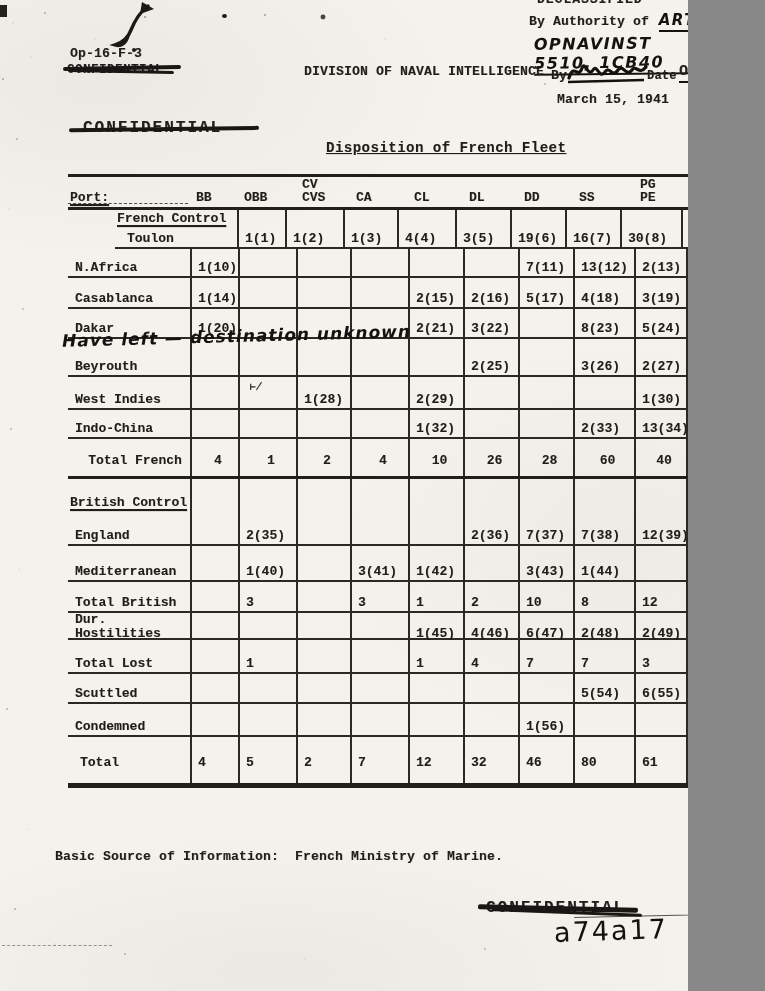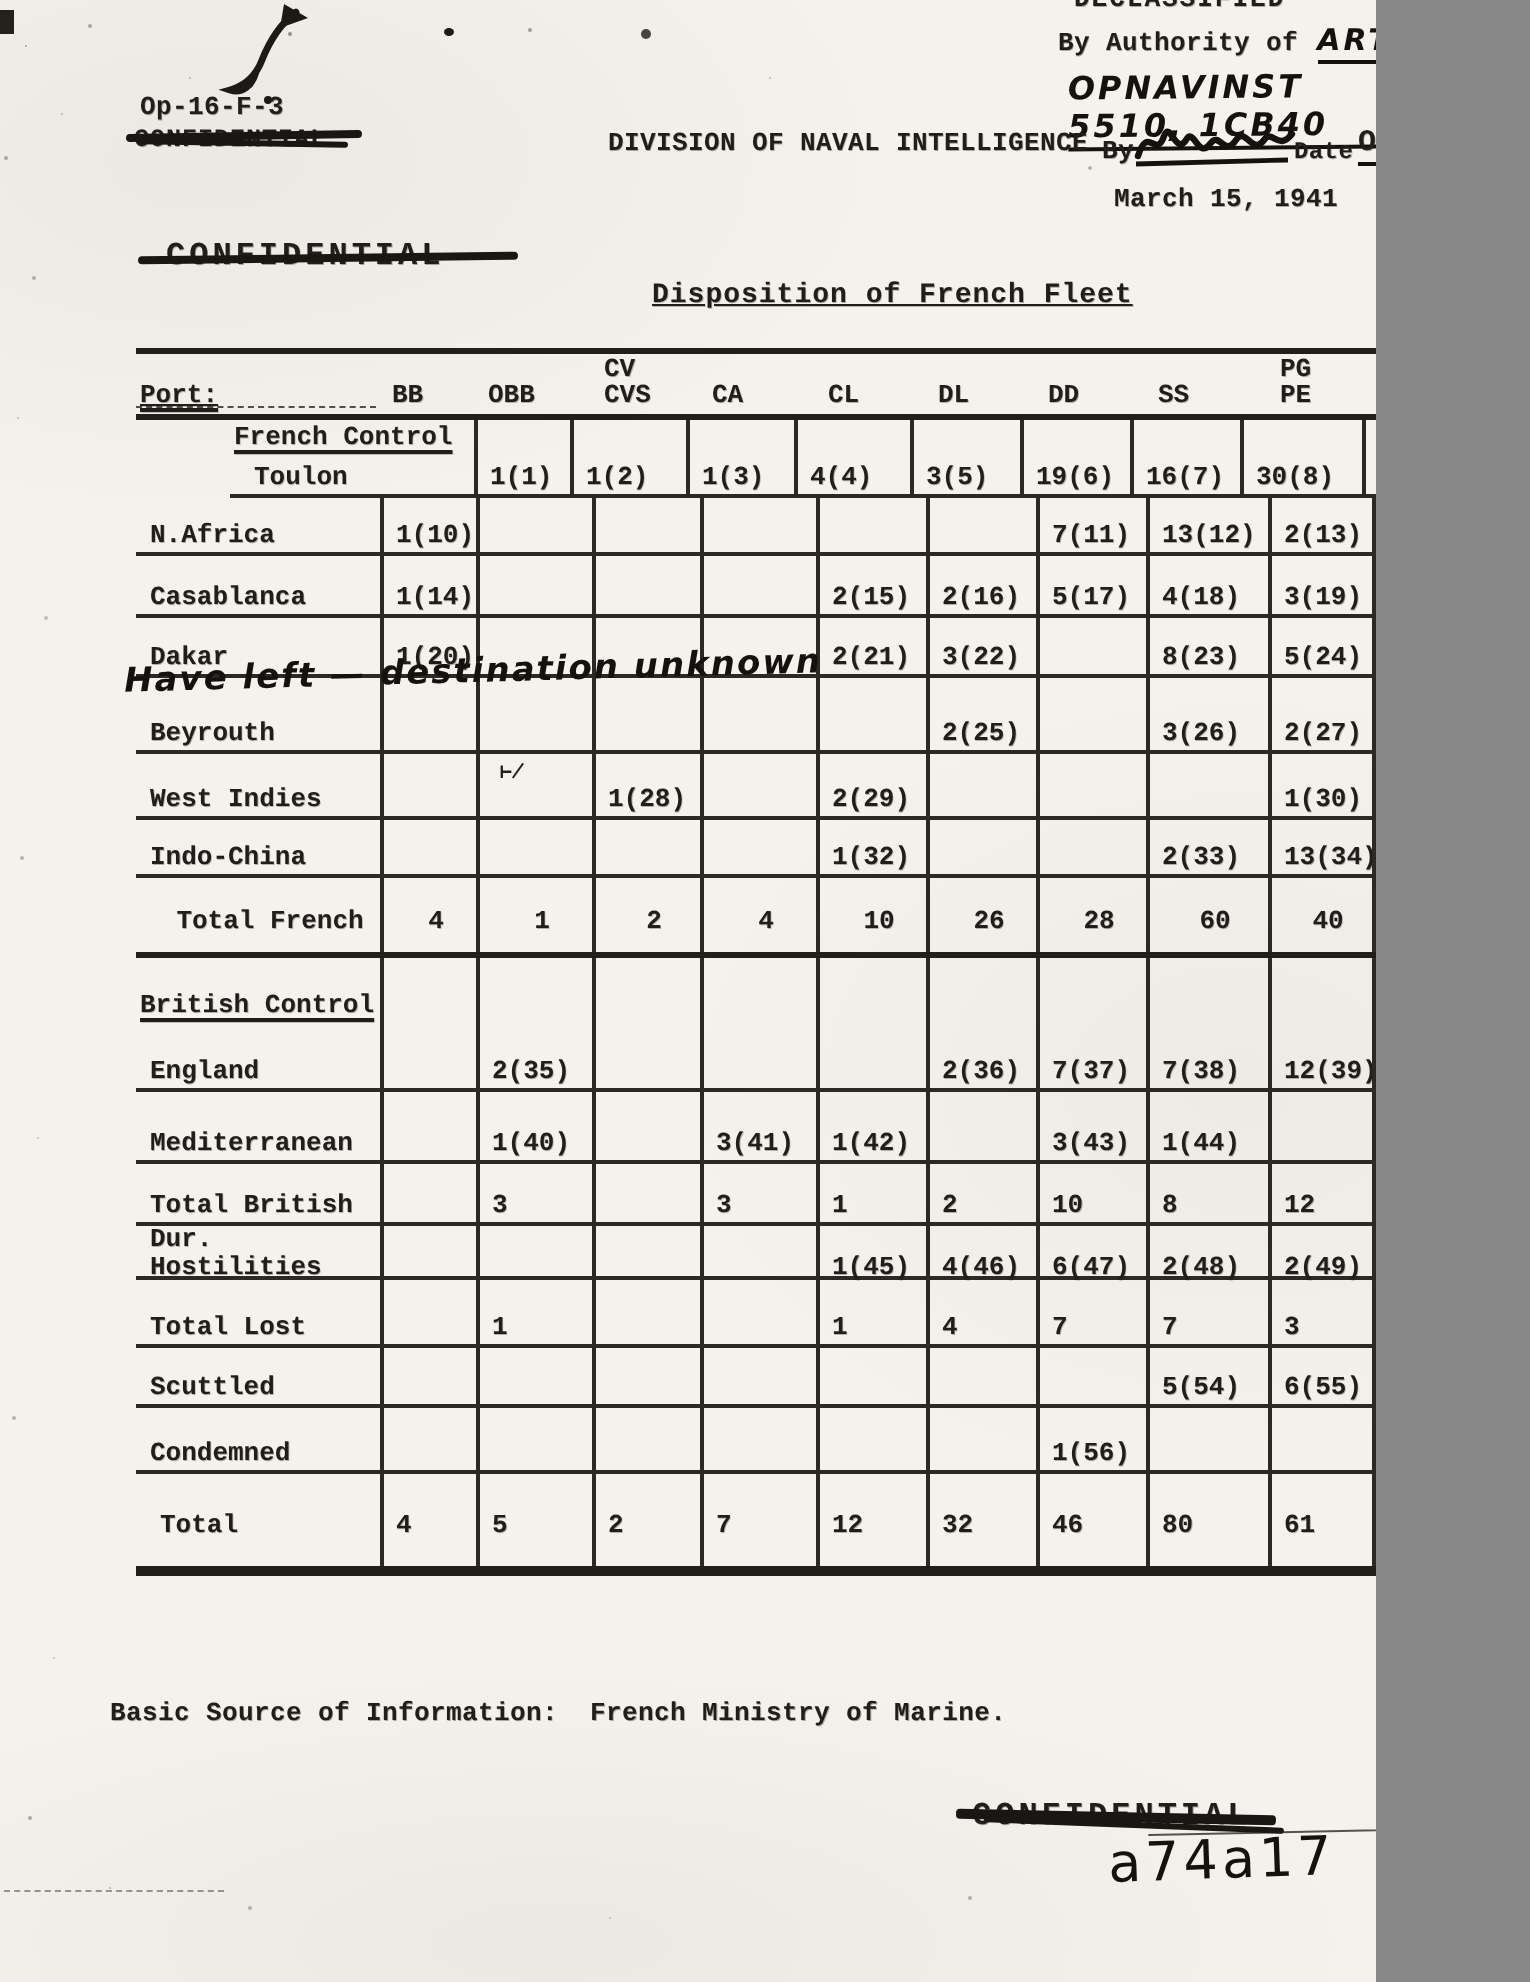--- a/index.html
+++ b/index.html
@@ -32,21 +32,21 @@
   .t-row .cell.port{padding-left:2px;}
   .b-norm{border-bottom:2px solid #2b2926;}
   .b-heavy{border-bottom:3px solid #211f1c;}
   .b-grand{border-bottom:5px solid #211f1c;}
   .b-norm::after,.b-heavy::after,.b-grand::after,.hdr-row::after{
     content:"";position:absolute;right:-24px;bottom:-2px;width:24px;
     border-bottom:2px dashed rgba(35,32,28,0.55);}
   .hdr-row{border-top:3px solid #211f1c;border-bottom:3px solid #211f1c;height:30px;}
   .hdr-row .cell{border:none !important;padding-bottom:2px;}
   .hdr-row .cell.two{flex-direction:column;align-items:flex-start;justify-content:flex-end;}
-  .port-h{position:relative;text-decoration:underline;}
+  .port-h{position:relative;}
   .port-h::after{content:"";position:absolute;left:0;right:2px;bottom:3px;border-bottom:1.6px dashed rgba(40,37,33,0.8);}
   .kind-group-first .cell.port{flex-direction:column;align-items:flex-start;justify-content:space-between;padding-top:2px;}
   .kind-total .cell{padding-bottom:8px;justify-content:center;}
   .kind-section .cell{padding-bottom:4px;}
   .kind-section-tall .cell{padding-bottom:7px;}
   .kind-grand .cell{padding-bottom:13px;}
   .indent1{padding-left:10px;}
   .indent2{padding-left:5px;}
 
   

